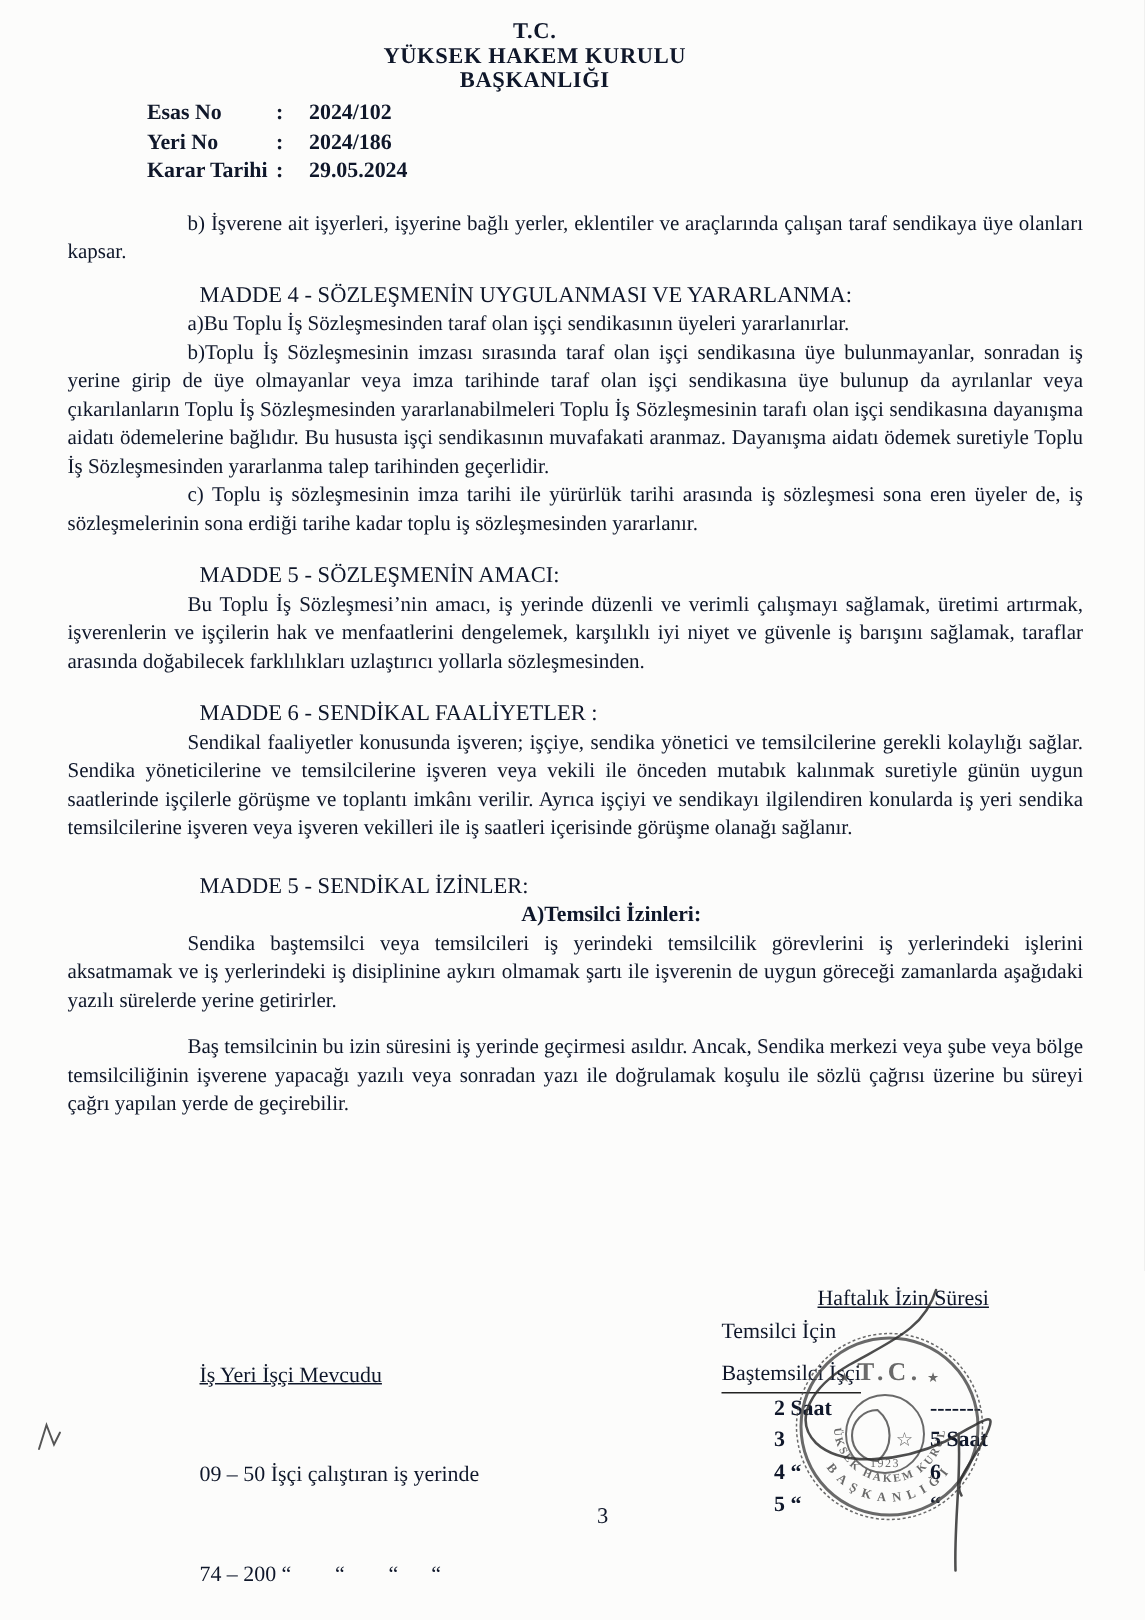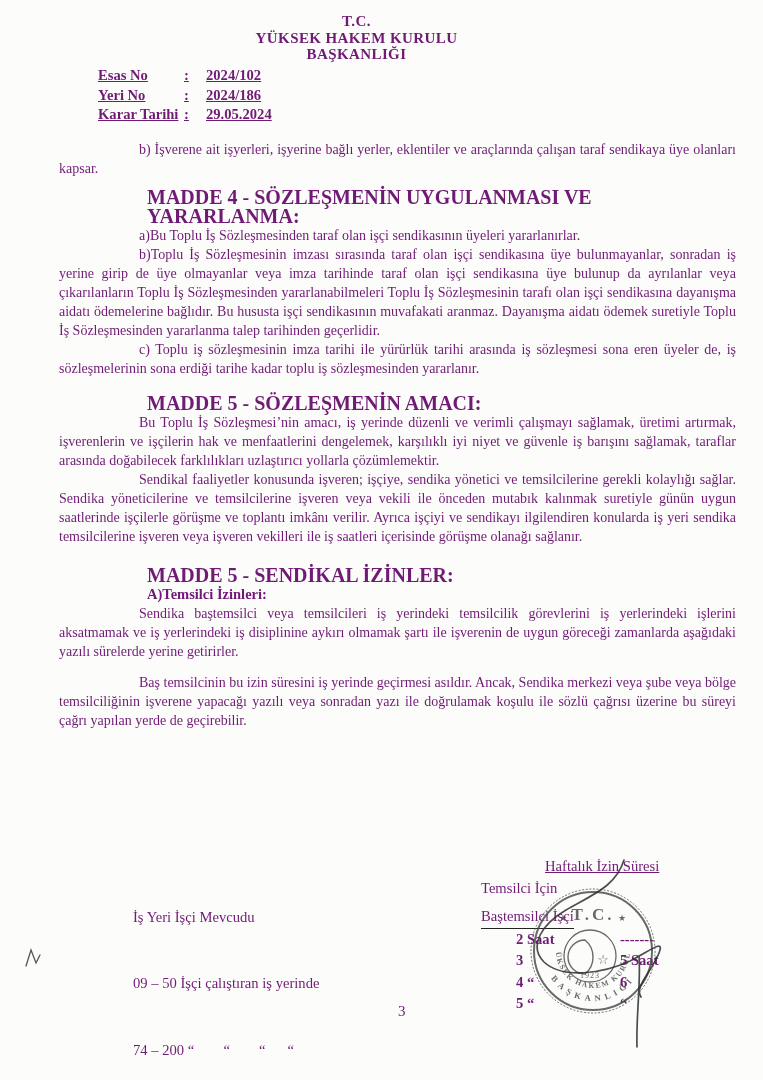--- a/index.html
+++ b/index.html
@@ -2,45 +2,45 @@
 <html lang="tr"><head>
 <meta charset="utf-8">
 <style>
   html,body{margin:0;padding:0;background:#e8e8e6;}
   .page{
     position:relative;
     width:763px;height:1080px;
     margin:0 auto;
     background:#fcfcfb;
     font-family:"Liberation Serif","DejaVu Serif",serif;
-    color:#701a75;
+    color:#0f172a;
     overflow:hidden;
   }
   
   .doc-header{position:absolute;top:13px;left:0;width:713px;text-align:center;font-weight:bold;font-size:15px;line-height:16.5px;}
   .doc-header div{letter-spacing:.4px;}
   
-  .meta{position:absolute;top:66px;left:98px;font-size:14.6px;line-height:19.5px;text-decoration:underline;}
+  .meta{position:absolute;top:66px;left:98px;font-size:14.6px;line-height:19.5px;}
   .meta-row{display:grid;grid-template-columns:86px 22px auto;}
   .meta-label{font-weight:bold;}
   .meta-sep{font-weight:bold;}
   .meta-value{font-weight:600;}
   
-  .body-text{position:absolute;top:140px;left:59px;width:677px;font-size:14px;line-height:19px;max-height:714px;overflow:hidden;}
+  .body-text{position:absolute;top:140px;left:45px;width:677px;font-size:14px;line-height:19px;max-height:714px;overflow:hidden;}
   .body-text p{margin:0;text-indent:80px;text-align:justify;}
-  .body-text h3{margin:0 0 0 88px;font-size:20px;line-height:19px;font-weight:bold;}
-  .body-text h4{margin:0 0 0 88px;font-size:14.5px;line-height:19px;font-weight:bold;}
+  .body-text h3{margin:0 0 0 88px;font-size:15px;line-height:19px;font-weight:normal;}
+  .body-text h4{margin:0 0 0 48px;font-size:14.5px;line-height:19px;font-weight:bold;text-align:center;}
   .gap-sm{margin-top:10px !important;}
   .gap-md{margin-top:16px !important;}
   .gap-lg{margin-top:20px !important;}
   .gap-xs{margin-top:12px !important;}
   
   .izin-table{position:absolute;top:856px;left:0;width:763px;height:132px;font-size:14.6px;}
   .left-col{position:absolute;left:133px;top:5px;line-height:22.3px;white-space:pre;}
-  .left-col .col-head{}
+  .left-col .col-head{text-decoration:underline;}
   .right-col{position:absolute;left:481px;top:0;width:224px;line-height:21.5px;}
   .right-title{display:inline-block;margin-left:64px;text-decoration:underline;}
   .right-subhead{display:flex;gap:7px;border-bottom:1.2px solid #222;width:fit-content;flex-direction:column;}
   .right-rows{display:grid;grid-template-columns:104px auto;padding-left:35px;white-space:pre;font-weight:bold;}
   
   .seal{position:absolute;left:526px;top:884px;opacity:.82;}
   .signature{position:absolute;left:0;top:0;width:763px;height:1080px;pointer-events:none;}
   .margin-mark{position:absolute;left:18px;top:938px;}
   .page-number{position:absolute;top:1003px;left:398px;font-size:15px;}
 </style>
@@ -73,21 +73,22 @@
     </div>
   </div>
 
   <div class="body-text">
     <p>b) İşverene ait işyerleri, işyerine bağlı yerler, eklentiler ve araçlarında çalışan taraf sendikaya üye olanları kapsar.</p>
     <h3 class="gap-sm">MADDE 4 - SÖZLEŞMENİN UYGULANMASI VE YARARLANMA:</h3>
     <p>a)Bu Toplu İş Sözleşmesinden taraf olan işçi sendikasının üyeleri yararlanırlar.</p>
     <p>b)Toplu İş Sözleşmesinin imzası sırasında taraf olan işçi sendikasına üye bulunmayanlar, sonradan iş yerine girip de üye olmayanlar veya imza tarihinde taraf olan işçi sendikasına üye bulunup da ayrılanlar veya çıkarılanların Toplu İş Sözleşmesinden yararlanabilmeleri Toplu İş Sözleşmesinin tarafı olan işçi sendikasına dayanışma aidatı ödemelerine bağlıdır. Bu hususta işçi sendikasının muvafakati aranmaz. Dayanışma aidatı ödemek suretiyle Toplu İş Sözleşmesinden yararlanma talep tarihinden geçerlidir.</p>
     <p>c) Toplu iş sözleşmesinin imza tarihi ile yürürlük tarihi arasında iş sözleşmesi sona eren üyeler de, iş sözleşmelerinin sona erdiği tarihe kadar toplu iş sözleşmesinden yararlanır.</p>
     <h3 class="gap-md">MADDE 5 - SÖZLEŞMENİN AMACI:</h3>
-    <p>Bu Toplu İş Sözleşmesi’nin amacı, iş yerinde düzenli ve verimli çalışmayı sağlamak, üretimi artırmak, işverenlerin ve işçilerin hak ve menfaatlerini dengelemek, karşılıklı iyi niyet ve güvenle iş barışını sağlamak, taraflar arasında doğabilecek farklılıkları uzlaştırıcı yollarla çözümlemektir.</p>
+    <p>Bu Toplu İş Sözleşmesi’nin amacı, iş yerinde düzenli ve verimli çalışmayı sağlamak, üretimi artırmak, işverenlerin ve işçilerin hak ve menfaatlerini dengelemek, karşılıklı iyi niyet ve güvenle iş barışını sağlamak, taraflar arasında doğabilecek farklılıkları uzlaştırıcı yollarla sözleşmesinden.</p>
+    <h3 class="gap-md">MADDE 6 - SENDİKAL FAALİYETLER :</h3>
     <p>Sendikal faaliyetler konusunda işveren; işçiye, sendika yönetici ve temsilcilerine gerekli kolaylığı sağlar. Sendika yöneticilerine ve temsilcilerine işveren veya vekili ile önceden mutabık kalınmak suretiyle günün uygun saatlerinde işçilerle görüşme ve toplantı imkânı verilir. Ayrıca işçiyi ve sendikayı ilgilendiren konularda iş yeri sendika temsilcilerine işveren veya işveren vekilleri ile iş saatleri içerisinde görüşme olanağı sağlanır.</p>
     <h3 class="gap-lg">MADDE 5 - SENDİKAL İZİNLER:</h3>
     <h4>A)Temsilci İzinleri:</h4>
     <p>Sendika baştemsilci veya temsilcileri iş yerindeki temsilcilik görevlerini iş yerlerindeki işlerini aksatmamak ve iş yerlerindeki iş disiplinine aykırı olmamak şartı ile işverenin de uygun göreceği zamanlarda aşağıdaki yazılı sürelerde yerine getirirler.</p>
     <p class="gap-xs">Baş temsilcinin bu izin süresini iş yerinde geçirmesi asıldır. Ancak, Sendika merkezi veya şube veya bölge temsilciliğinin işverene yapacağı yazılı veya sonradan yazı ile doğrulamak koşulu ile sözlü çağrısı üzerine bu süreyi çağrı yapılan yerde de geçirebilir.</p>
   </div>
 
   <div class="izin-table">
     <div class="left-col">
       <div class="col-head">İş Yeri İşçi Mevcudu</div>

